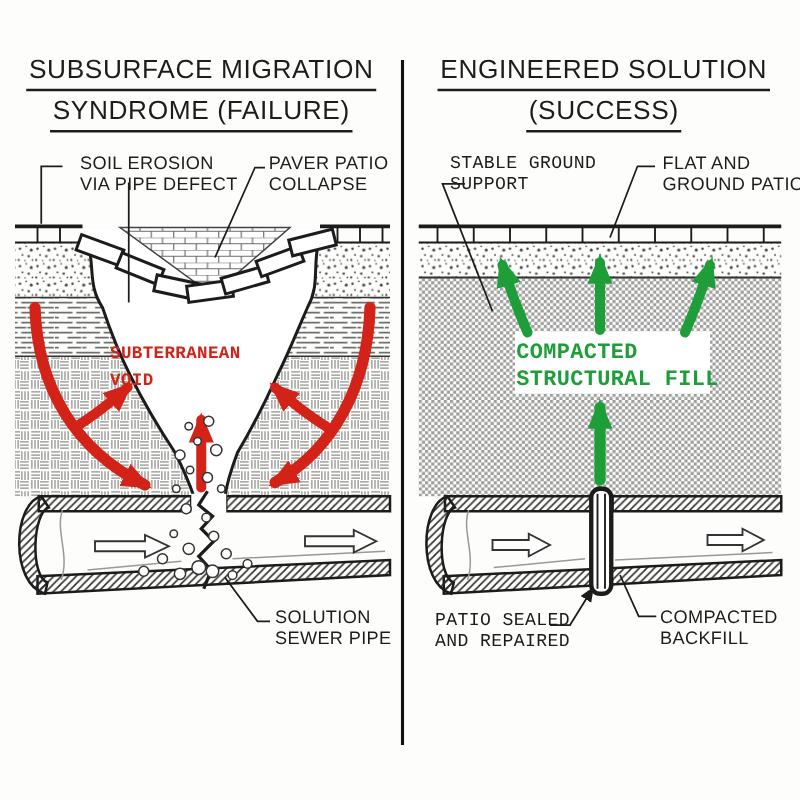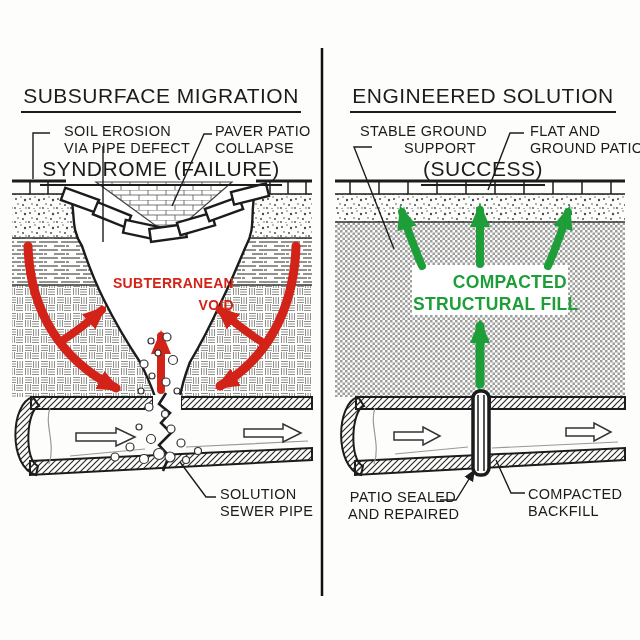--- a/index.html
+++ b/index.html
@@ -17,25 +17,25 @@
   .stage svg{position:absolute;left:0;top:0;}
   .lbl{
     position:absolute;font-size:14.5px;line-height:17px;letter-spacing:.3px;
     color:var(--ink);white-space:nowrap;
   }
   .lbl .ln{display:block;}
   .title{
     position:absolute;top:40px;width:286px;text-align:center;
     font-size:21px;line-height:30px;letter-spacing:.5px;color:var(--ink);
   }
-  .title .ln{display:inline-block;border-bottom:2px solid var(--ink);padding:0 2px 0 2px;margin-top:40px;}
+  .title .ln{display:inline-block;border-bottom:2px solid var(--ink);padding:0 2px 0 2px;}
   .title .row{display:block;line-height:31px;}
   .red-text{color:var(--red);font-weight:bold;font-size:14px;line-height:22px;letter-spacing:.3px;}
   .green-text{color:var(--green);font-weight:bold;font-size:17.5px;line-height:22px;letter-spacing:.3px;}
-  .center{text-align:right;}
+  .center{text-align:left;font-family:Liberation Mono, monospace;}
   .red-stroke{stroke:var(--red);}
   .green-stroke{stroke:var(--green);}
 </style>
 </head>
 <body>
 
 <div class="stage">
 
 <svg width="640" height="640" viewBox="0 0 640 640">
   <defs>

